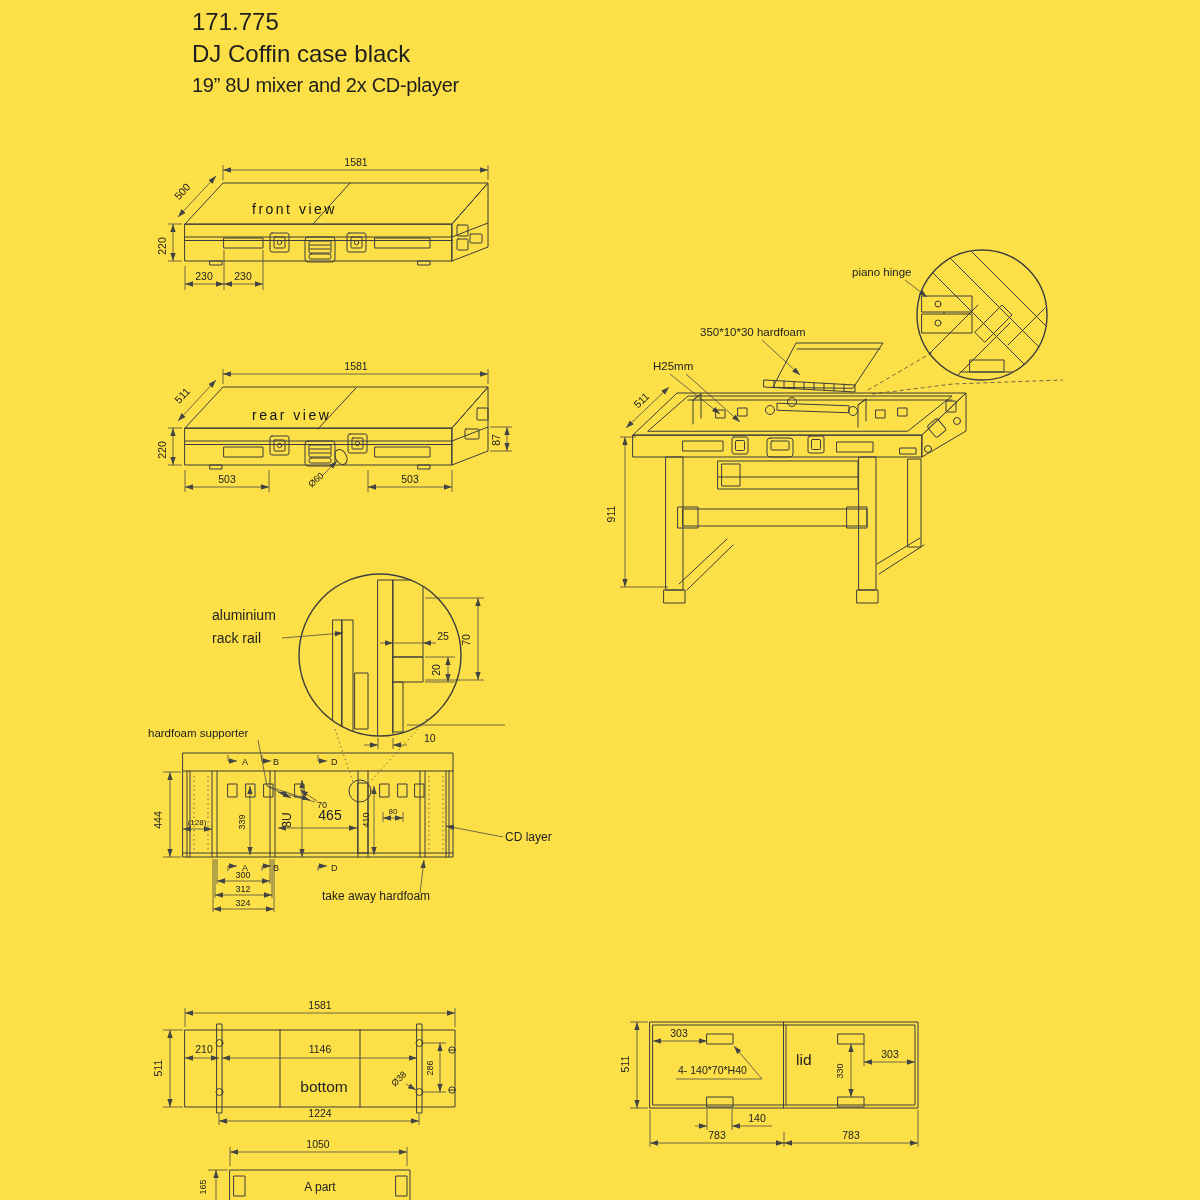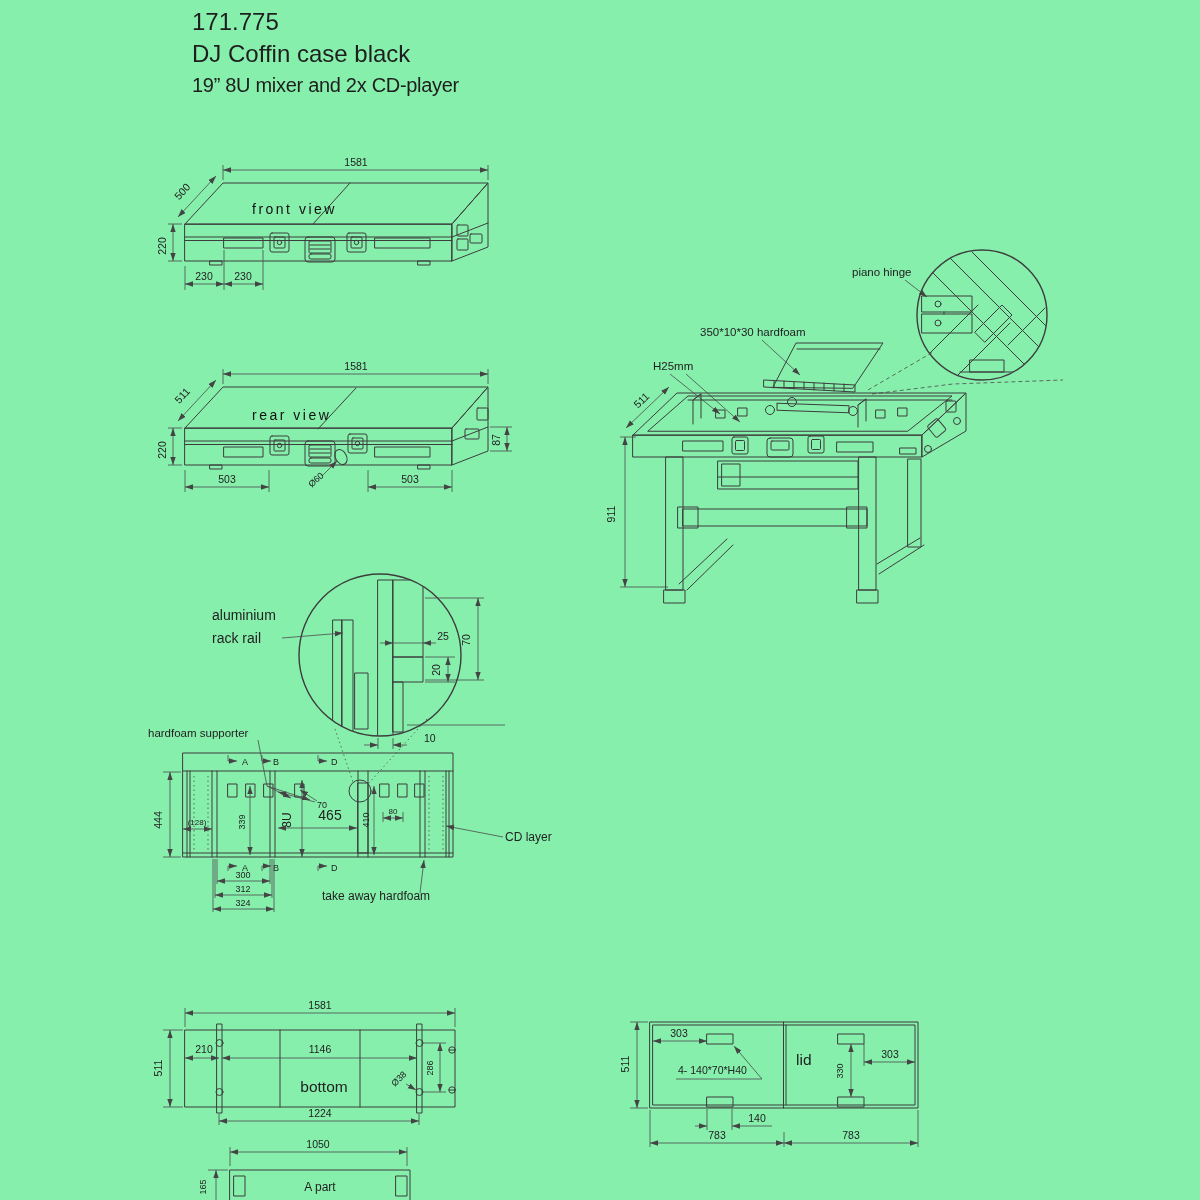--- a/index.html
+++ b/index.html
@@ -1,16 +1,16 @@
 <!DOCTYPE html>
 <html><head>
 <meta charset="utf-8">
 <style>
   html,body{margin:0;padding:0;background:#ffffff;}
-  #stage{position:relative;width:1200px;height:1200px;background:#86efac;overflow:hidden;
+  #stage{position:relative;width:1200px;height:1200px;background:#fde047;overflow:hidden;
          font-family:"Liberation Sans",sans-serif;}
   svg{position:absolute;left:0;top:0;}
   .ln{fill:none;stroke:#3d3d3d;stroke-width:1;stroke-linejoin:round;stroke-linecap:round;}
   .thick{stroke-width:1.4;}
   .dim{fill:none;stroke:#4a4a4a;stroke-width:0.8;}
   .dash{stroke-dasharray:4 3;}
   .dot{stroke-dasharray:1.5 3;}
   text{fill:#222;font-family:"Liberation Sans",sans-serif;}
   .ttl1{font-size:24px;fill:#1e1e1e;}
   .ttl2{font-size:24px;fill:#1e1e1e;}

